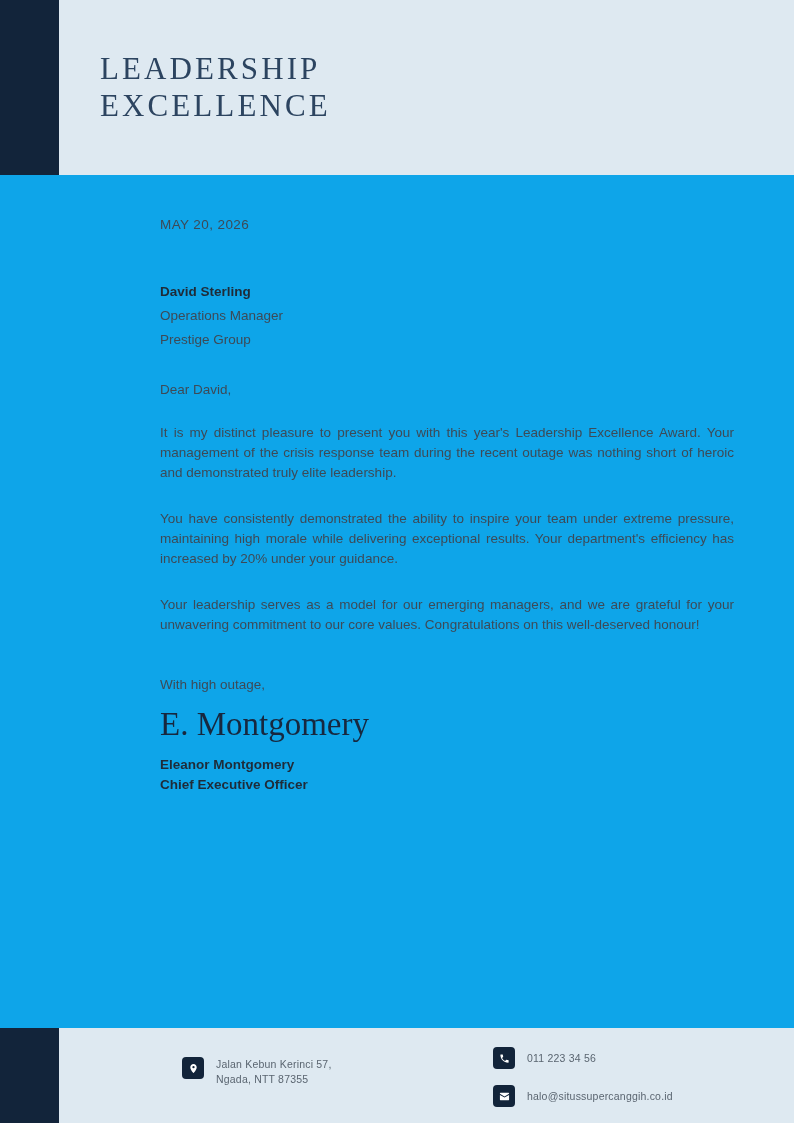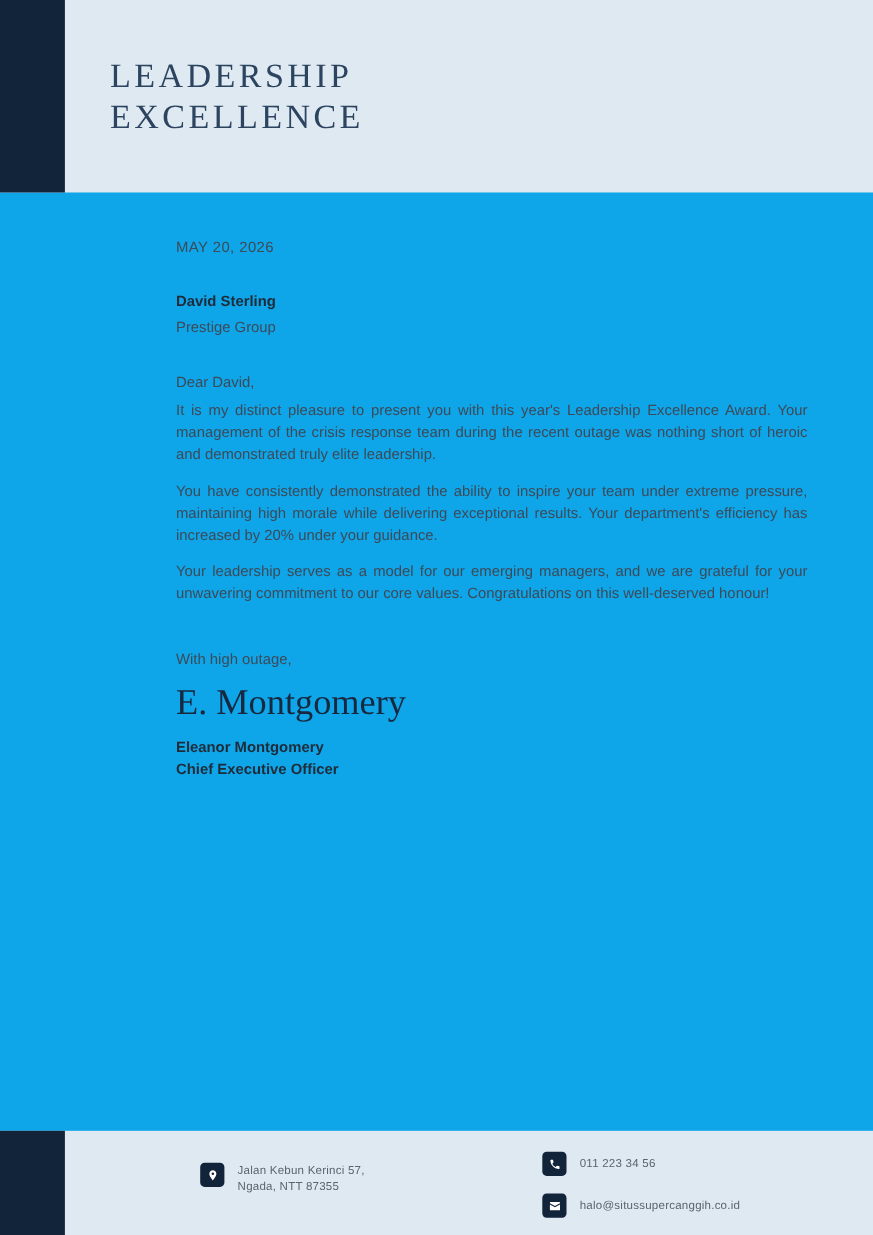--- a/index.html
+++ b/index.html
@@ -56,36 +56,36 @@
     top: 175px;
     width: 574px;
   }
   .date-line {
     margin-top: 42px;
     font-size: 13.5px;
     letter-spacing: 0.4px;
     color: #3d4a57;
   }
   .recipient {
-    margin-top: 30px;
+    margin-top: 48px;
     font-size: 13.5px;
     line-height: 24px;
     color: #3d4a57;
   }
   .recipient-name {
     font-weight: bold;
     color: #1f2b38;
   }
   .salutation {
     margin-top: 30px;
     font-size: 13.5px;
     color: #3d4a57;
   }
   .para {
-    margin-top: 8px;
+    margin-top: 26px;
     font-size: 13.5px;
     line-height: 20px;
     color: #3d4a57;
     text-align: justify;
     text-justify: inter-word;
   }
   .closing {
     margin-top: 42px;
     font-size: 13.5px;
     color: #3d4a57;
@@ -173,20 +173,21 @@
     <div class="header-title">LEADERSHIP
 EXCELLENCE</div>
   </div>
 
   <div class="content">
 
     <div class="date-line">MAY 20, 2026</div>
 
     <div class="recipient">
       <div class="recipient-name">David Sterling</div>
+      <div>Operations Manager</div>
       <div>Prestige Group</div>
     </div>
 
     <div class="salutation">Dear David,</div>
 
     <p class="para">It is my distinct pleasure to present you with this year's Leadership Excellence Award. Your management of the crisis response team during the recent outage was nothing short of heroic and demonstrated truly elite leadership.</p>
     <p class="para">You have consistently demonstrated the ability to inspire your team under extreme pressure, maintaining high morale while delivering exceptional results. Your department's efficiency has increased by 20% under your guidance.</p>
     <p class="para">Your leadership serves as a model for our emerging managers, and we are grateful for your unwavering commitment to our core values. Congratulations on this well-deserved honour!</p>
 
     <div class="closing">With high outage,</div>

